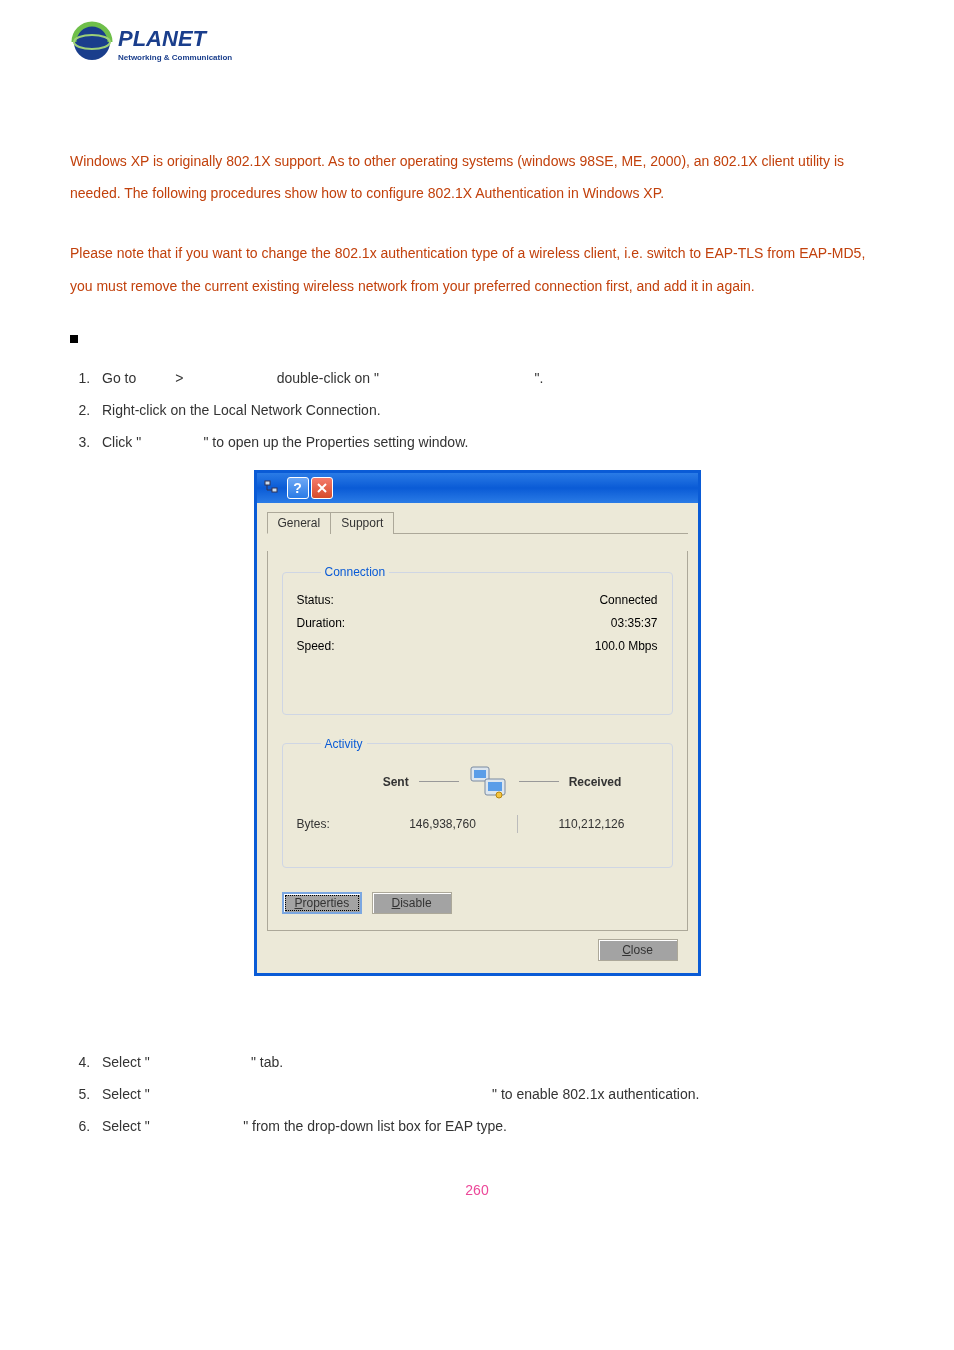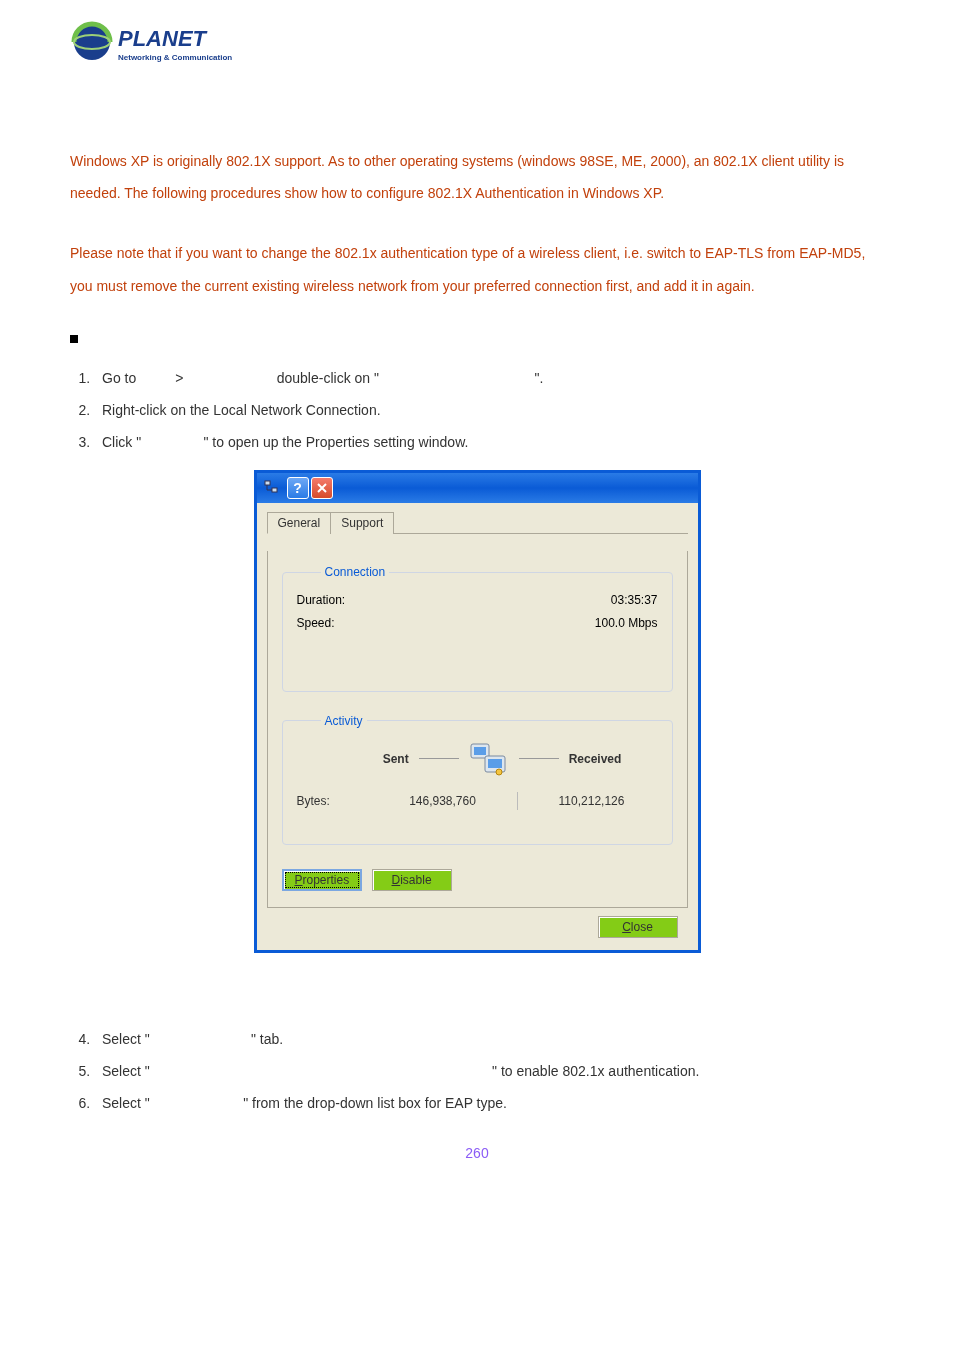--- a/index.html
+++ b/index.html
@@ -140,39 +140,39 @@
   .bytes-row .v1 { flex:1; text-align:center; }
   .bytes-row .sep { width:1px; height:18px; background:#bbb; margin:0 8px; }
   .bytes-row .v2 { flex:1; text-align:center; }
   .btnrow { padding: 2px 0 2px 0; }
   .btnrow2 { text-align:right; padding: 8px 4px 2px 0; }
   .winbtn {
     display:inline-block;
     min-width: 80px;
     padding: 3px 12px;
     border: 1px solid #aca899;
-    background: #84cc16;
+    background: #a3a3a3;
     font-size: 12px;
     text-align:center;
     border-radius: 0;
     box-shadow: inset 1px 1px 0 #fff;
     margin-right: 6px;
   }
   .winbtn.focus {
     outline: 1px dotted #000;
     outline-offset: -4px;
     border: 2px solid #7ba7e1;
     padding: 2px 11px;
   }
   .underline-first::first-letter { text-decoration: underline; }
   .pagenum {
     text-align:center;
     font-size: 14px;
-    color:#8b5cf6;
-    margin-top: 26px;
+    color:#ec4899;
+    margin-top: 40px;
   }
 </style>
 </head>
 <body>
 
 <div class="page">
 
   <div class="logo-wrap">
     <span class="logo">
       <svg width="200" height="52" viewBox="0 0 200 52">
@@ -222,20 +222,24 @@
     </div>
     <div class="dlg-body">
       <div class="tabs">
         <div class="tab active">General</div>
         <div class="tab inactive">Support</div>
       </div>
       <div class="tabpane">
         <fieldset>
           <legend>Connection</legend>
           <div class="fsrow">
+            <span>Status:</span>
+            <span>Connected</span>
+          </div>
+          <div class="fsrow">
             <span>Duration:</span>
             <span>03:35:37</span>
           </div>
           <div class="fsrow">
             <span>Speed:</span>
             <span>100.0 Mbps</span>
           </div>
           <div style="height:40px"></div>
         </fieldset>
 

